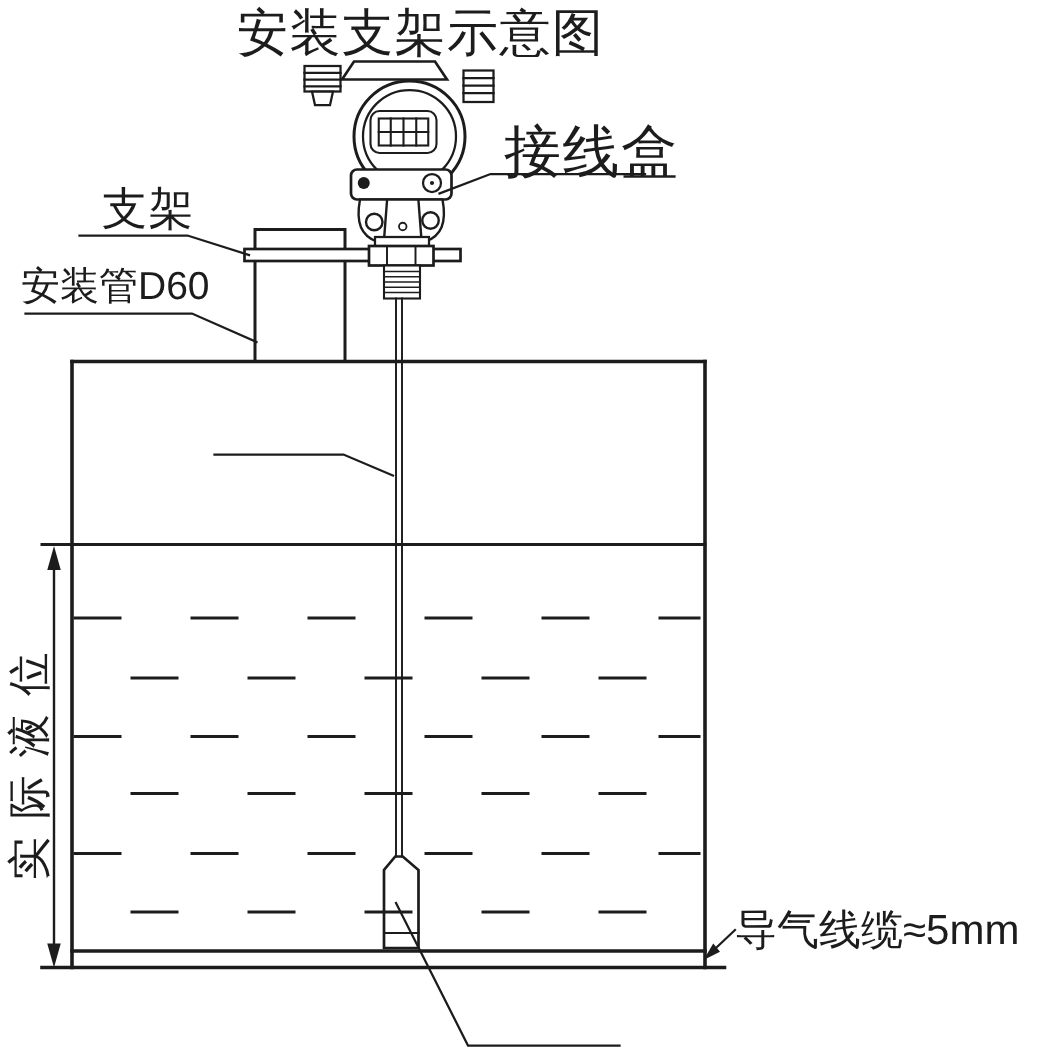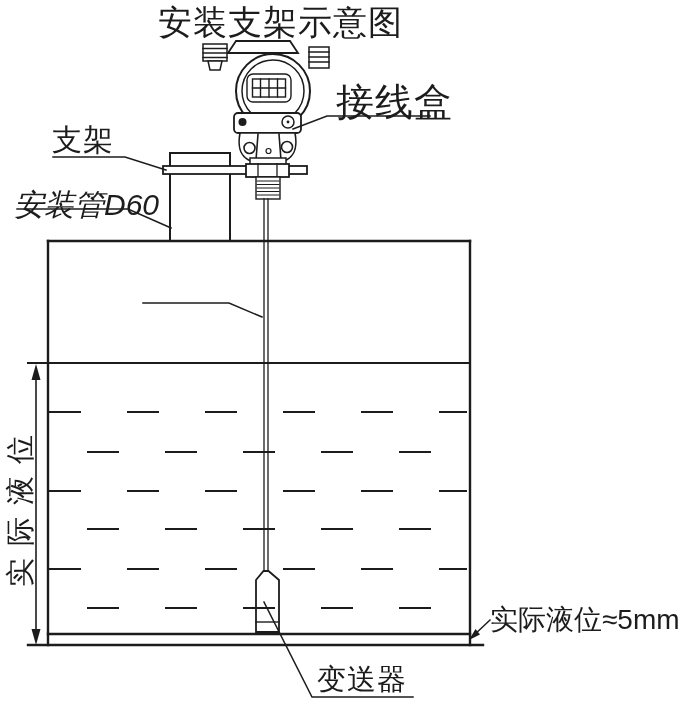--- a/index.html
+++ b/index.html
@@ -6,22 +6,22 @@
   body{
     width:700px;height:708px;position:relative;background:#ffffff;
     font-family:"Liberation Sans","DejaVu Sans",sans-serif;
     color:#1c1c1c;overflow:hidden;
   }
   .canvas{position:absolute;left:0;top:0;width:700px;height:636px;padding-left:24px;}
   svg{position:absolute;left:0;top:0;}
   .lbl{position:absolute;white-space:nowrap;color:#1c1c1c;line-height:1.1;}
   .title{left:158px;top:4px;font-size:34px;letter-spacing:1px;}
   .lbl-junction{left:336px;top:82px;font-size:38px;letter-spacing:1px;}
-  .lbl-bracket{left:52px;top:123px;font-size:30px;letter-spacing:1px;}
-  .lbl-pipe{left:14px;top:188px;font-size:30px;font-style:italic;}
+  .lbl-bracket{left:68px;top:123px;font-size:30px;letter-spacing:1px;}
+  .lbl-pipe{left:14px;top:176px;font-size:26px;}
   .lbl-cable{left:107px;top:266px;font-size:30px;}
   .lbl-level{
     left:-70px;top:490px;width:180px;height:30px;
     font-size:29px;letter-spacing:12px;text-align:center;
     transform:rotate(-90deg);transform-origin:center center;
   }
   .lbl-blind{left:490px;top:605px;font-size:28px;}
   .lbl-transmitter{left:317px;top:664px;font-size:29px;letter-spacing:1px;}
 </style>
 </head>
@@ -153,16 +153,15 @@
 
   <div class="lbl lbl-junction">接线盒</div>
 
   <div class="lbl lbl-bracket">支架</div>
 
   <div class="lbl lbl-pipe">安装管D60</div>
 
 
   <div class="lbl lbl-level">实际液位</div>
 
-  <div class="lbl lbl-blind">实际液位≈5mm</div>
+  <div class="lbl lbl-blind">导气线缆≈5mm</div>
 
-  <div class="lbl lbl-transmitter">变送器</div>
 </div>
 
 </body></html>

